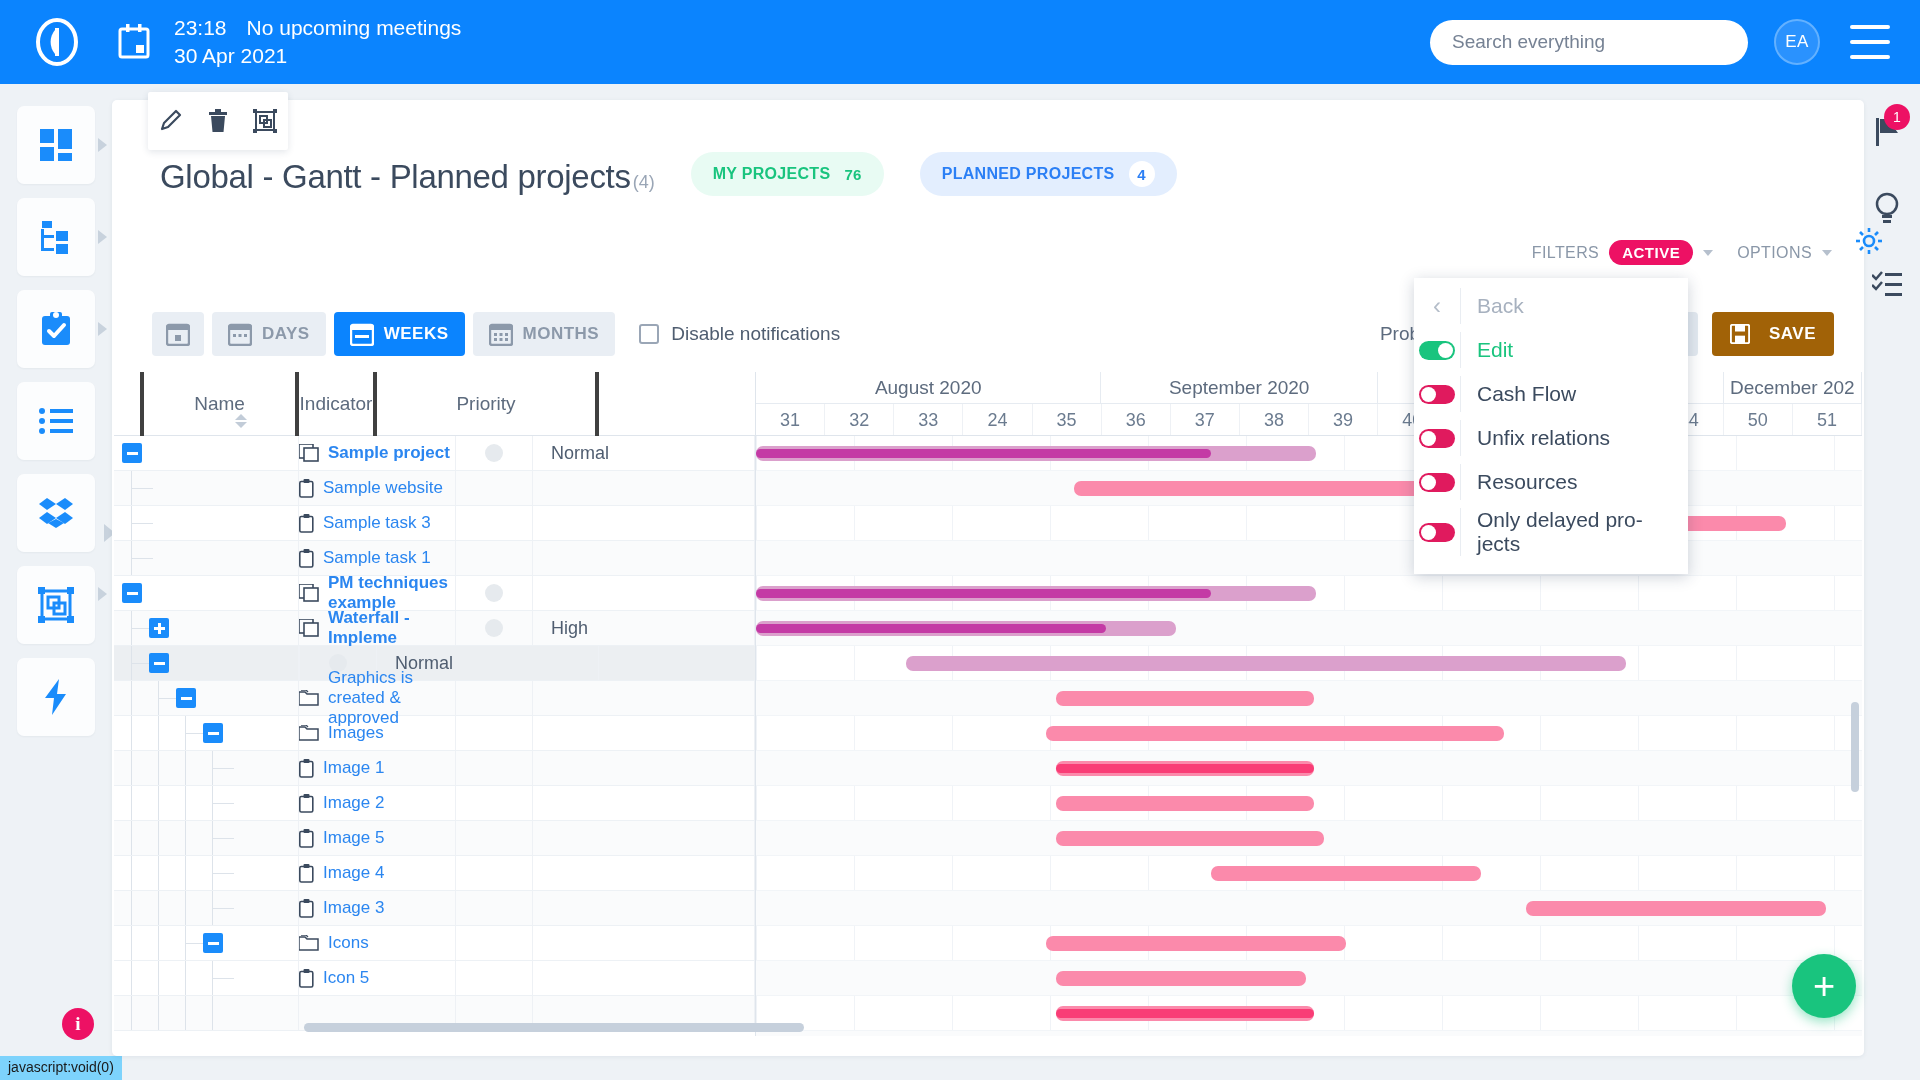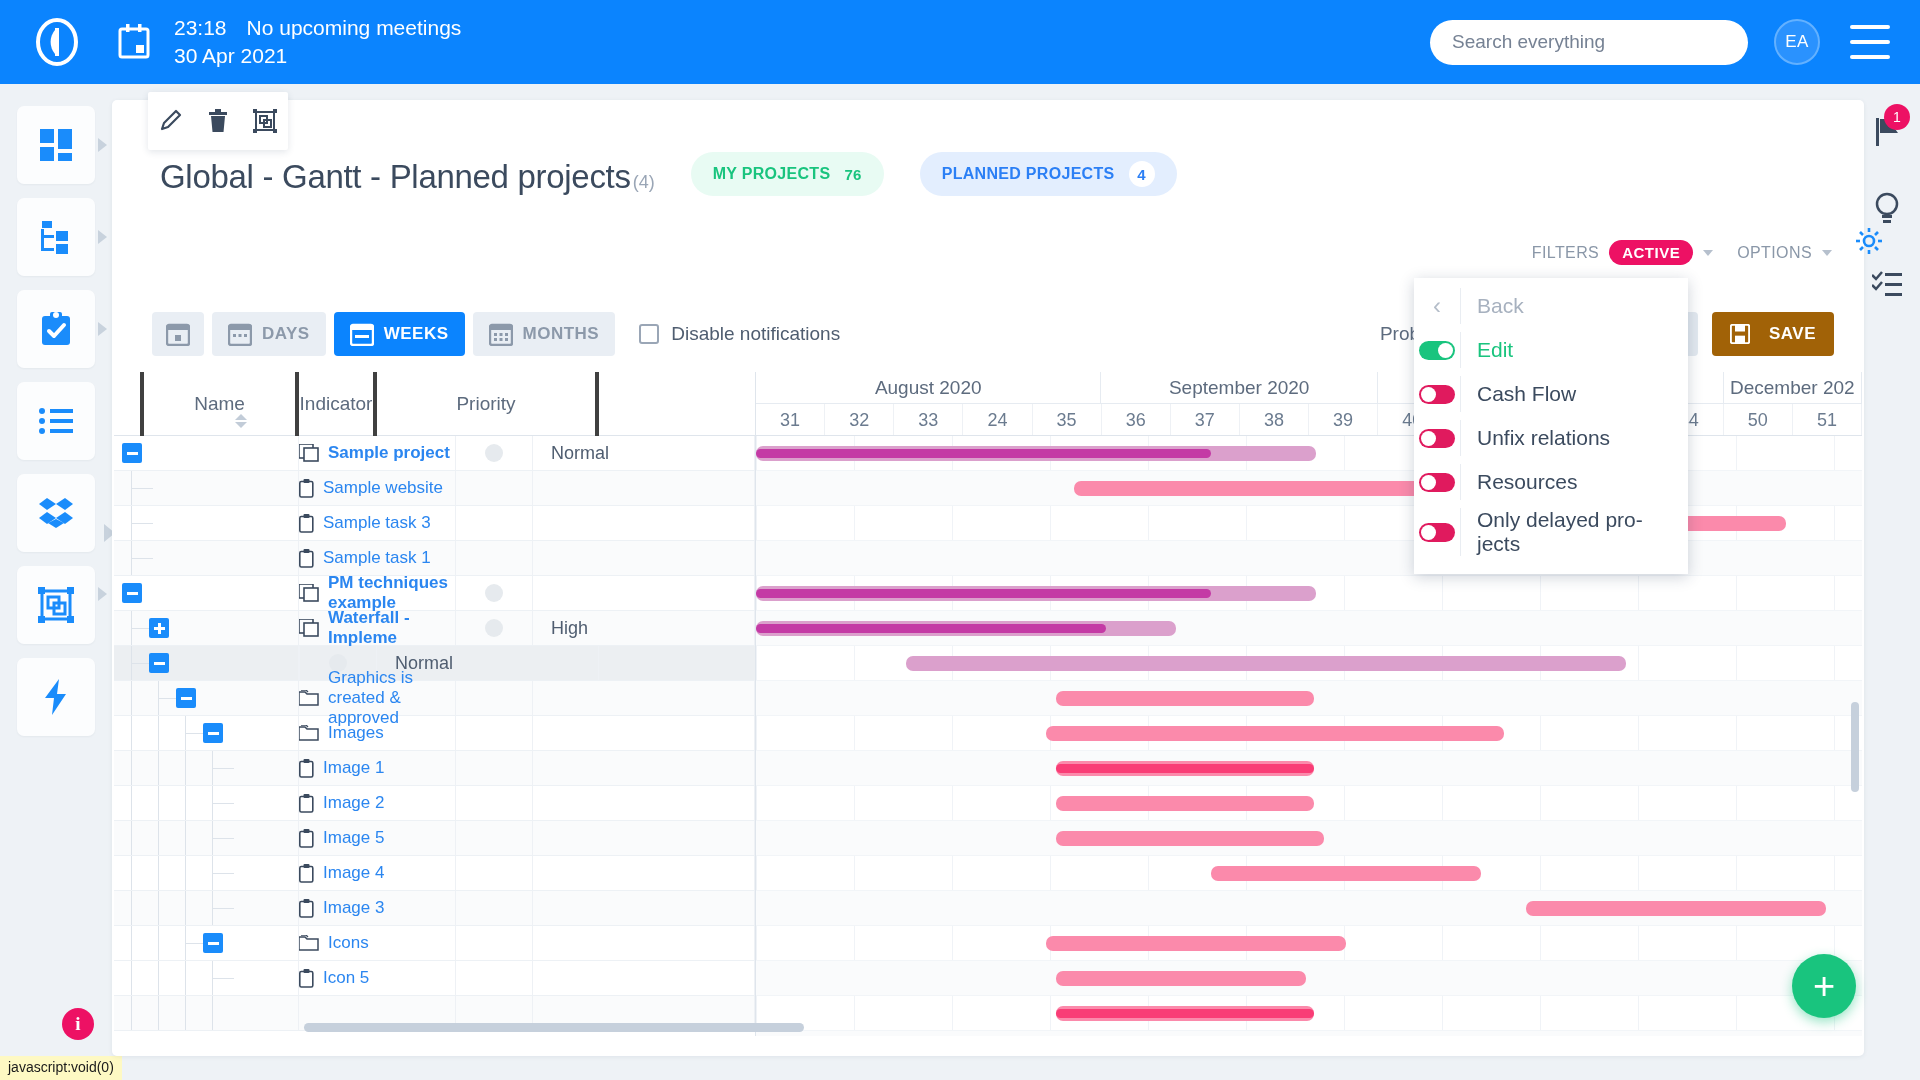--- a/index.html
+++ b/index.html
@@ -62,21 +62,21 @@
   .rail-expand i { width:0;height:0; border-left:11px solid #c8d2dd;
     border-top:9px solid transparent; border-bottom:9px solid transparent; }
   .info-dot {
     position:absolute; left:62px; bottom:40px; width:32px;height:32px;
     border-radius:50%; background:#ed1164; color:#fff; font-size:19px;
     font-weight:bold; display:flex;align-items:center;justify-content:center;
     font-family:"Liberation Serif", serif;
   }
   .status-url {
     position:absolute; left:0; bottom:0; height:24px; padding:3px 8px;
-    background:#fef9c3; color:#1a1a1a; font-size:14px;
+    background:#7dd3fc; color:#1a1a1a; font-size:14px;
     font-family:"Liberation Sans", sans-serif;
   }
 
   
   .rrail { position:absolute; top:84px; right:0; width:66px; bottom:0; }
   .rrail-item { position:relative; width:66px; height:76px;
     display:flex; align-items:center; justify-content:center; }
   .rr-badge {
     position:absolute; top:10px; right:10px; width:26px;height:26px;
     border-radius:50%; background:#ed1164; color:#fff;

